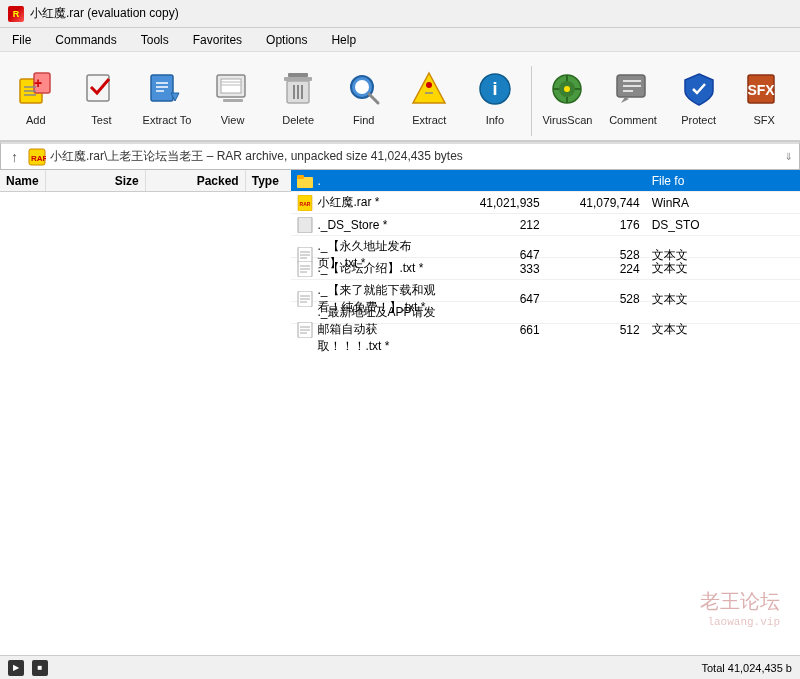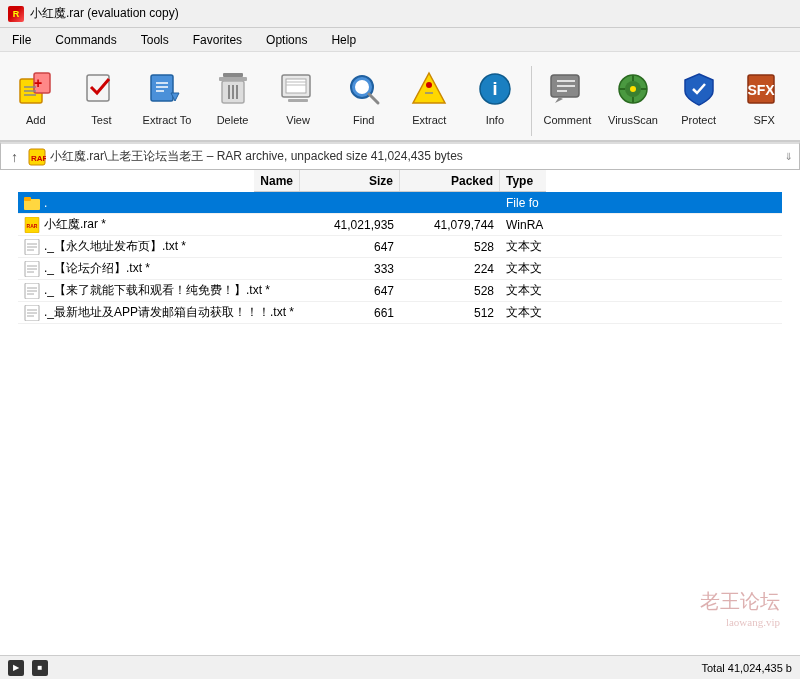--- a/index.html
+++ b/index.html
@@ -123,22 +123,21 @@
       color: #888;
       font-size: 10px;
       cursor: pointer;
     }
     
     #file-list-container {
       flex: 1;
       background: white;
       overflow: hidden;
       display: flex;
-      flex-direction: column;
-      align-items: center;
+      flex-direction: row;
     }
     #file-list-header {
       display: grid;
       grid-template-columns: 1fr 100px 100px 1fr;
       border-bottom: 1px solid #ccc;
       background: #f5f5f5;
       height: 22px;
     }
     .col-header {
       padding: 3px 6px;
@@ -220,21 +219,21 @@
       color: rgba(180,80,80,0.45);
       font-size: 20px;
       font-family: 'SimSun', serif;
       text-align: right;
       pointer-events: none;
       line-height: 1.4;
     }
     #watermark-sub {
       font-size: 11px;
       color: rgba(180,80,80,0.35);
-      font-family: Liberation Serif, serif;
+      font-family: Liberation Mono, monospace;
     }
   </style>
 </head>
 <body>
 
 <div id="title-bar">
   <span id="title-icon">R</span>
   <span>小红魔.rar (evaluation copy)</span>
 </div>
 
@@ -278,45 +277,45 @@
           <line x1="7" y1="16" x2="19" y2="16" stroke="white" stroke-width="1.5"></line>
           <line x1="7" y1="20" x2="15" y2="20" stroke="white" stroke-width="1.5"></line>
           <polygon points="22,22 30,22 26,30" fill="#4a90d9" stroke="#2060a0" stroke-width="1"></polygon>
         </svg>
       </div>
       <span>Extract To</span>
     </div>
     <div class="tool-btn">
       <div class="tool-icon">
         <svg width="36" height="36" viewBox="0 0 36 36">
+          <rect x="2" y="4" width="28" height="22" rx="2" fill="#e8e8e8" stroke="#888" stroke-width="1.5"></rect>
+          <rect x="6" y="8" width="20" height="14" fill="white" stroke="#aaa" stroke-width="1"></rect>
+          <line x1="6" y1="11" x2="26" y2="11" stroke="#bbb" stroke-width="1"></line>
+          <line x1="6" y1="14" x2="26" y2="14" stroke="#bbb" stroke-width="1"></line>
+          <rect x="8" y="28" width="20" height="3" rx="1" fill="#aaa"></rect>
+        </svg>
+      </div>
+      <span>View</span>
+    </div>
+    <div class="tool-btn">
+      <div class="tool-icon">
+        <svg width="36" height="36" viewBox="0 0 36 36">
           <rect x="8" y="2" width="20" height="4" rx="1" fill="#888"></rect>
           <rect x="4" y="6" width="28" height="4" rx="1" fill="#aaa"></rect>
           <rect x="7" y="10" width="22" height="22" rx="2" fill="#ddd" stroke="#aaa" stroke-width="1.5"></rect>
           <line x1="14" y1="14" x2="14" y2="28" stroke="#888" stroke-width="2"></line>
           <line x1="18" y1="14" x2="18" y2="28" stroke="#888" stroke-width="2"></line>
           <line x1="22" y1="14" x2="22" y2="28" stroke="#888" stroke-width="2"></line>
         </svg>
       </div>
       <span>Delete</span>
     </div>
     <div class="tool-btn">
       <div class="tool-icon">
         <svg width="36" height="36" viewBox="0 0 36 36">
-          <rect x="2" y="4" width="28" height="22" rx="2" fill="#e8e8e8" stroke="#888" stroke-width="1.5"></rect>
-          <rect x="6" y="8" width="20" height="14" fill="white" stroke="#aaa" stroke-width="1"></rect>
-          <line x1="6" y1="11" x2="26" y2="11" stroke="#bbb" stroke-width="1"></line>
-          <line x1="6" y1="14" x2="26" y2="14" stroke="#bbb" stroke-width="1"></line>
-          <rect x="8" y="28" width="20" height="3" rx="1" fill="#aaa"></rect>
-        </svg>
-      </div>
-      <span>View</span>
-    </div>
-    <div class="tool-btn">
-      <div class="tool-icon">
-        <svg width="36" height="36" viewBox="0 0 36 36">
           <circle cx="16" cy="16" r="11" fill="#4a90d9" stroke="#2060a0" stroke-width="2"></circle>
           <circle cx="16" cy="16" r="7" fill="white"></circle>
           <line x1="23" y1="23" x2="32" y2="32" stroke="#888" stroke-width="3" stroke-linecap="round"></line>
         </svg>
       </div>
       <span>Find</span>
     </div>
     <div class="tool-btn">
       <div class="tool-icon">
         <svg width="36" height="36" viewBox="0 0 36 36">
@@ -330,45 +329,45 @@
     <div class="tool-btn">
       <div class="tool-icon">
         <svg width="36" height="36" viewBox="0 0 36 36">
           <circle cx="18" cy="18" r="15" fill="#1a7fc1" stroke="#0d5a8c" stroke-width="1.5"></circle>
           <text x="18" y="24" font-size="18" font-weight="bold" fill="white" text-anchor="middle">i</text>
         </svg>
       </div>
       <span>Info</span>
     </div>
     <div class="tool-separator"></div>
-    <div class="tool-btn">
-      <div class="tool-icon">
-        <svg width="36" height="36" viewBox="0 0 36 36">
-          <rect x="2" y="4" width="28" height="22" rx="3" fill="#888" stroke="#666" stroke-width="1.5"></rect>
-          <line x1="8" y1="10" x2="26" y2="10" stroke="white" stroke-width="1.5"></line>
-          <line x1="8" y1="15" x2="26" y2="15" stroke="white" stroke-width="1.5"></line>
-          <line x1="8" y1="20" x2="18" y2="20" stroke="white" stroke-width="1.5"></line>
-          <polygon points="10,26 6,32 14,28" fill="#888"></polygon>
-        </svg>
-      </div>
-      <span>Comment</span>
-    </div>
     <div class="tool-btn">
       <div class="tool-icon">
         <svg width="36" height="36" viewBox="0 0 36 36">
           <circle cx="18" cy="18" r="14" fill="#4a9940" stroke="#2a6a20" stroke-width="1.5"></circle>
           <circle cx="18" cy="18" r="8" fill="#3a8030"></circle>
           <circle cx="18" cy="18" r="3" fill="#ffe000"></circle>
           <line x1="18" y1="4" x2="18" y2="10" stroke="#2a6a20" stroke-width="2"></line>
           <line x1="18" y1="26" x2="18" y2="32" stroke="#2a6a20" stroke-width="2"></line>
           <line x1="4" y1="18" x2="10" y2="18" stroke="#2a6a20" stroke-width="2"></line>
           <line x1="26" y1="18" x2="32" y2="18" stroke="#2a6a20" stroke-width="2"></line>
         </svg>
       </div>
       <span>VirusScan</span>
+    </div>
+    <div class="tool-btn">
+      <div class="tool-icon">
+        <svg width="36" height="36" viewBox="0 0 36 36">
+          <rect x="2" y="4" width="28" height="22" rx="3" fill="#888" stroke="#666" stroke-width="1.5"></rect>
+          <line x1="8" y1="10" x2="26" y2="10" stroke="white" stroke-width="1.5"></line>
+          <line x1="8" y1="15" x2="26" y2="15" stroke="white" stroke-width="1.5"></line>
+          <line x1="8" y1="20" x2="18" y2="20" stroke="white" stroke-width="1.5"></line>
+          <polygon points="10,26 6,32 14,28" fill="#888"></polygon>
+        </svg>
+      </div>
+      <span>Comment</span>
     </div>
     <div class="tool-btn">
       <div class="tool-icon">
         <svg width="36" height="36" viewBox="0 0 36 36">
           <path d="M18 3 L32 9 L32 20 C32 28 18 34 18 34 C18 34 4 28 4 20 L4 9 Z" fill="#2060c0" stroke="#1040a0" stroke-width="1.5"></path>
           <polyline points="12,18 16,22 24,13" fill="none" stroke="white" stroke-width="2.5"></polyline>
         </svg>
       </div>
       <span>Protect</span>
     </div>
@@ -431,20 +430,33 @@
           <span>小红魔.rar *</span>
         </div>
         <div class="cell right">41,021,935</div>
         <div class="cell right">41,079,744</div>
         <div class="cell">WinRA</div>
       </div>
       <div class="file-row">
         <div class="file-name-cell">
           <span class="file-type-icon">
             <svg width="16" height="16" viewBox="0 0 16 16">
+              <rect x="1" y="0" width="14" height="16" rx="1" fill="#e8e8e8" stroke="#aaa" stroke-width="1"></rect>
+            </svg>
+          </span>
+          <span>._DS_Store *</span>
+        </div>
+        <div class="cell right">212</div>
+        <div class="cell right">176</div>
+        <div class="cell">DS_STO</div>
+      </div>
+      <div class="file-row">
+        <div class="file-name-cell">
+          <span class="file-type-icon">
+            <svg width="16" height="16" viewBox="0 0 16 16">
               <rect x="1" y="0" width="14" height="16" rx="1" fill="white" stroke="#aaa" stroke-width="1"></rect>
               <line x1="3" y1="5" x2="13" y2="5" stroke="#aaa" stroke-width="1"></line>
               <line x1="3" y1="8" x2="13" y2="8" stroke="#aaa" stroke-width="1"></line>
               <line x1="3" y1="11" x2="10" y2="11" stroke="#aaa" stroke-width="1"></line>
             </svg>
           </span>
           <span>._【永久地址发布页】.txt *</span>
         </div>
         <div class="cell right">647</div>
         <div class="cell right">528</div>

